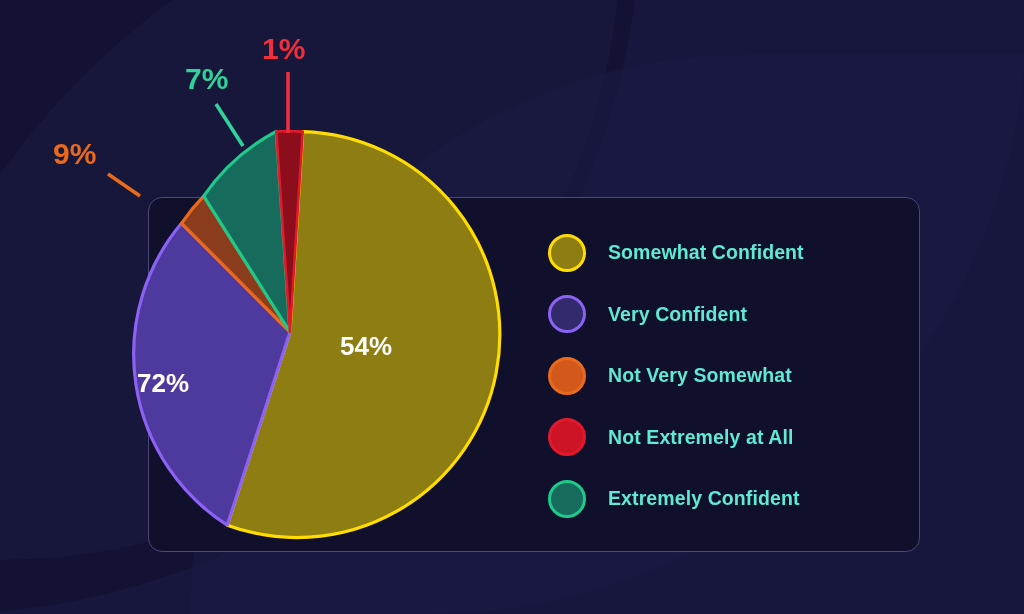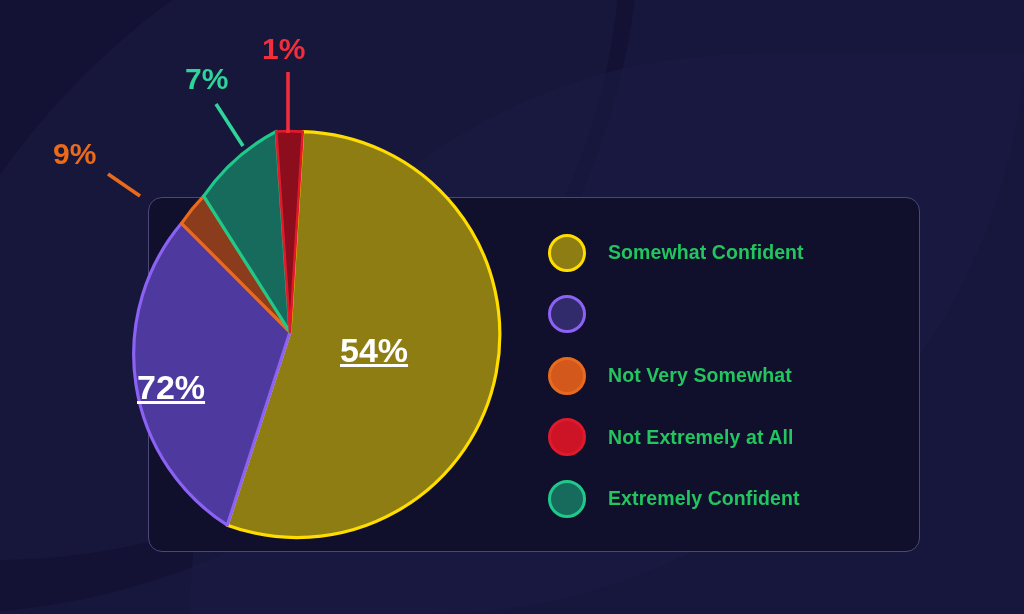--- a/index.html
+++ b/index.html
@@ -53,43 +53,42 @@
   }
   .legend-swatch {
     width: 38px;
     height: 38px;
     border-radius: 50%;
     box-sizing: border-box;
     flex: 0 0 auto;
   }
   .legend-label {
     margin-left: 22px;
-    color: #22c55e;
+    color: #5eead4;
     font-size: 19.5px;
     font-weight: bold;
     letter-spacing: 0.1px;
     white-space: nowrap;
   }
 
   
   .callout {
     position: absolute;
     z-index: 5;
     font-size: 30px;
     font-weight: bold;
     white-space: nowrap;
   }
   .inner-pct {
     position: absolute;
     z-index: 5;
     color: #ffffff;
-    font-size: 34px;
+    font-size: 26px;
     font-weight: bold;
     white-space: nowrap;
-    text-decoration: underline;
   }
 </style>
 </head>
 <body>
 
 <div id="stage">
 
   <svg id="bg-svg" viewBox="0 0 1024 614" preserveAspectRatio="none">
     <rect x="0" y="0" width="1024" height="614" fill="#131234"></rect>
     <path d="M -140 614 A 760 760 0 0 1 620 -146 L 1024 -146 L 1024 614 Z" fill="#17163b"></path>
@@ -128,20 +127,21 @@
   <div class="inner-pct" style="left:340px; top:331px;">54%</div>
   <div class="inner-pct" style="left:137px; top:368px;">72%</div>
 
   <div id="legend-list">
     <div class="legend-row">
       <span class="legend-swatch" style="background:#8d7d12; border:3px solid #ffdd00;"></span>
       <span class="legend-label">Somewhat Confident</span>
     </div>
     <div class="legend-row">
       <span class="legend-swatch" style="background:#312a6b; border:3px solid #8c62f4;"></span>
+      <span class="legend-label">Very Confident</span>
     </div>
     <div class="legend-row">
       <span class="legend-swatch" style="background:#d2581c; border:3px solid #ea6a1c;"></span>
       <span class="legend-label">Not Very Somewhat</span>
     </div>
     <div class="legend-row">
       <span class="legend-swatch" style="background:#cd1326; border:3px solid #e01a2b;"></span>
       <span class="legend-label">Not Extremely at All</span>
     </div>
     <div class="legend-row">

